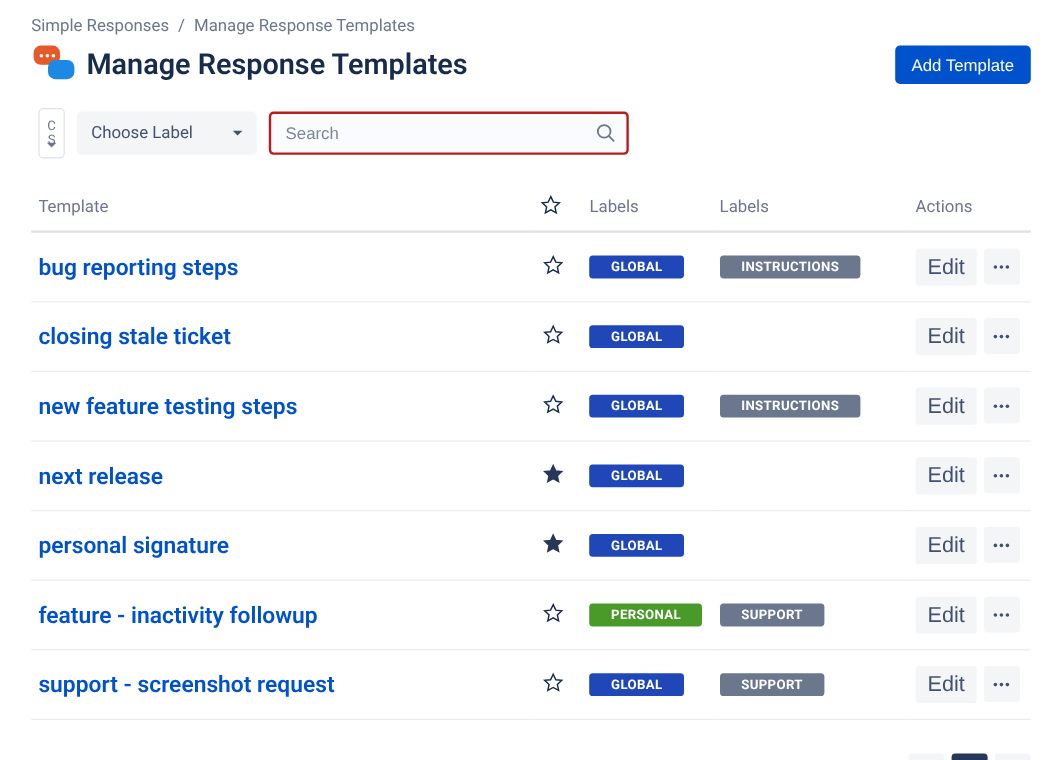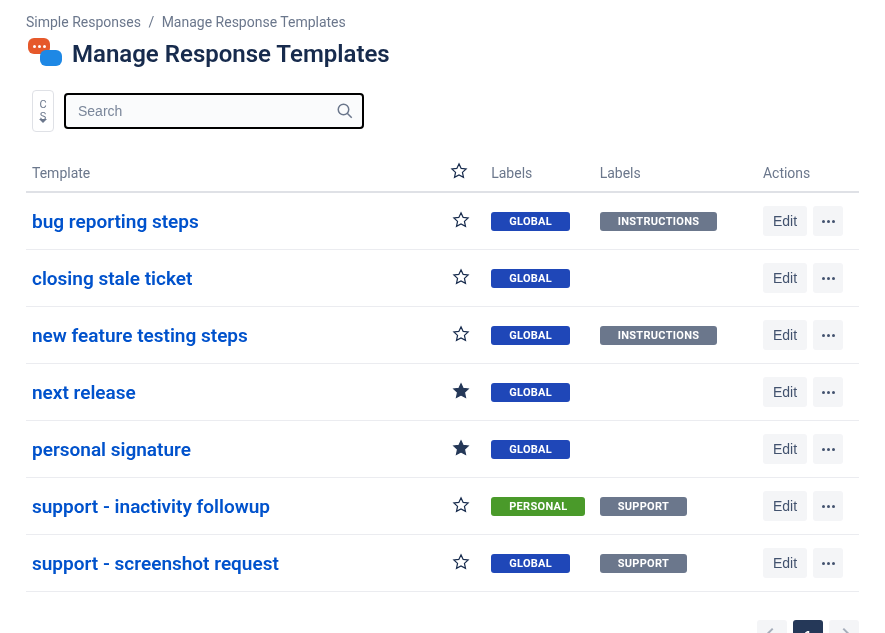--- a/index.html
+++ b/index.html
@@ -55,21 +55,21 @@
       display:flex; align-items:center; position:relative; min-width:150px;
     }
     .label-select::after {
       content:""; position:absolute; right:12px; top:50%; transform:translateY(-25%);
       border:4px solid transparent; border-top-color:#42526E;
     }
     .search-wrap {
       position:relative; width:300px;
     }
     .search-input {
-      width:100%; height:36px; border:2px solid #000000; border-radius:4px;
+      width:100%; height:36px; border:2px solid #b91c1c; border-radius:4px;
       padding:0 36px 0 12px; font-size:14px; background:#fafbfc;
     }
     .search-input::placeholder { color:#7a869a; }
     .search-icon-svg { position:absolute; right:10px; top:50%; transform:translateY(-50%); width:18px; height:18px; stroke:#6b778c; fill:none; stroke-width:2; }
 
     table.tmpl { width:100%; border-collapse: collapse; }
     table.tmpl thead th {
       text-align:left; font-size:14px; font-weight:400; color:#6B778C;
       padding: 8px 6px; border-bottom:2px solid #dfe1e6;
     }
@@ -89,21 +89,21 @@
     .badge {
       display:inline-block; font-size:11px; font-weight:700; letter-spacing:0.3px;
       padding:3px 18px; border-radius:3px; color:#fff; text-transform:uppercase;
     }
     .badge-global { background:#1f47b8; }
     .badge-personal { background:#4a9a2a; }
     .badge-gray { background:#6b778c; }
     .actions { display:flex; gap:6px; justify-content:flex-start; }
     .btn-small {
       background:#f4f5f7; border:none; border-radius:3px;
-      padding:5px 10px; font-size:14px; color:#42526E; cursor:pointer;
+      padding:5px 10px; font-size:18px; color:#42526E; cursor:pointer;
     }
     .btn-icon {
       background:#f4f5f7; border:none; border-radius:3px;
       width:30px; height:30px; cursor:pointer; color:#42526E;
       display:flex; align-items:center; justify-content:center;
     }
     .dots3 { display:flex; gap:2px;}
     .dots3 span{ width:3px;height:3px;background:#42526E;border-radius:50%;}
     .pagination { display:flex; gap:6px; justify-content:flex-end; margin-top:28px; }
     .page-btn {
@@ -130,26 +130,30 @@
           <div class="dots">
             <span></span>
             <span></span>
             <span></span>
           </div>
         </div>
       <div class="bubble2"></div>
     </div>
     <h1 class="page-title">Manage Response Templates</h1>
   </div>
+  <button class="btn-primary">Add Template</button>
 </div>
 
 <div class="filter-row">
   <div class="scope-select">
     <span>C</span>
     <span>S</span>
+  </div>
+  <div class="label-select">
+    <span>Choose Label</span>
   </div>
   <div class="search-wrap">
     <input class="search-input" type="text" placeholder="Search" style="">
     <svg class="search-icon-svg" viewBox="0 0 24 24">
         <circle cx="10" cy="10" r="7"></circle>
         <line x1="21" y1="21" x2="15" y2="15"></line>
       </svg>
   </div>
 </div>
 
@@ -262,21 +266,21 @@
               <span class="dots3">
                 <span></span>
                 <span></span>
                 <span></span>
               </span>
             </button>
           </div>
         </td>
       </tr>
       <tr>
-        <td><span class="tmpl-name">support - inactivity followup</span></td>
+        <td><span class="tmpl-name">feature - inactivity followup</span></td>
         <td><button class="star-btn"><svg class="star-svg" viewBox="0 0 24 24">
               <polygon class="star-outline" points="12,2.5 14.9,8.6 21.5,9.3 16.6,13.9 18,20.5 12,17.2 6,20.5 7.4,13.9 2.5,9.3 9.1,8.6"></polygon>
             </svg></button></td>
         <td><span class="badge badge-personal">PERSONAL</span></td>
         <td><span class="badge badge-gray" style="margin-right: 4px;">SUPPORT</span></td>
         <td>
           <div class="actions">
             <button class="btn-small">Edit</button>
             <button class="btn-icon">
               <span class="dots3">

